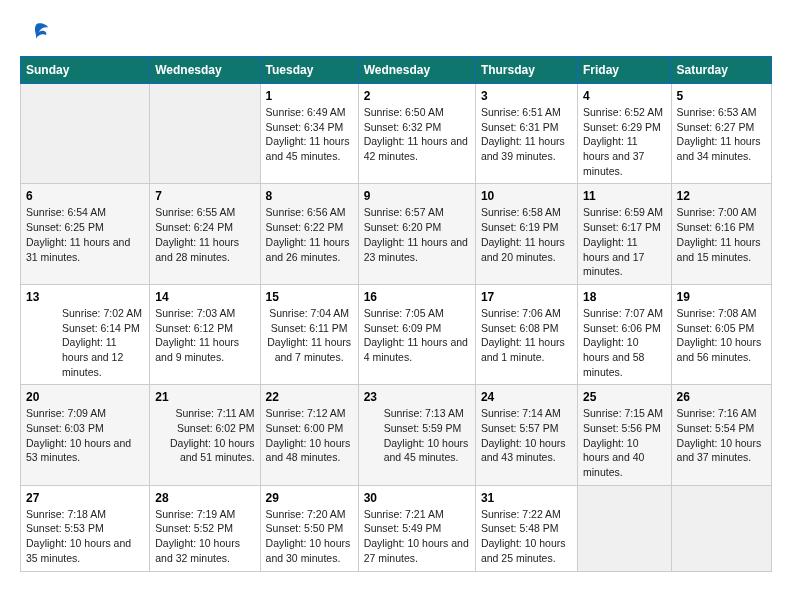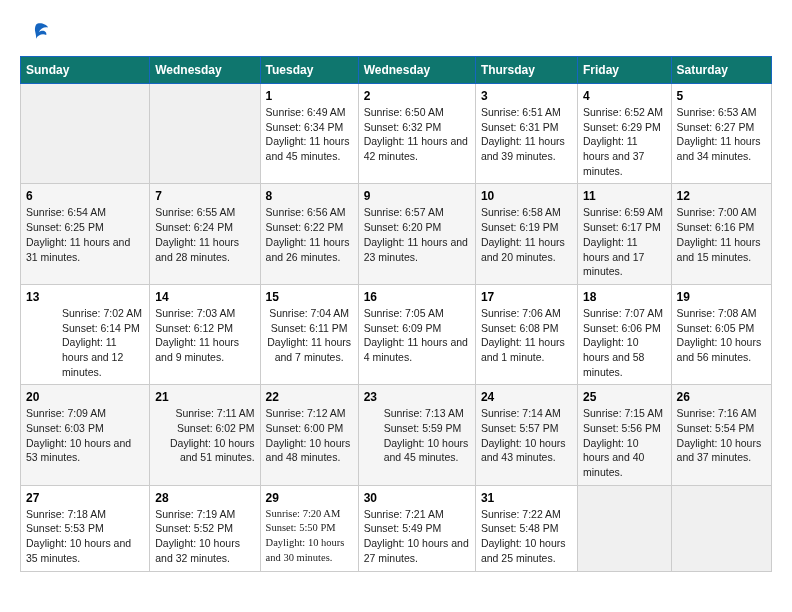--- a/index.html
+++ b/index.html
@@ -287,21 +287,21 @@
 Daylight: 10 hours and 35 minutes.</div>
         </td>
         <td>
           <span class="day-num">28</span>
           <div class="day-info" style="white-space: pre-line;">Sunrise: 7:19 AM
 Sunset: 5:52 PM
 Daylight: 10 hours and 32 minutes.</div>
         </td>
         <td>
           <span class="day-num">29</span>
-          <div class="day-info" style="white-space: pre-line; font-family: Liberation Serif, serif;">Sunrise: 7:20 AM
+          <div class="day-info" style="white-space: pre-line;">Sunrise: 7:20 AM
 Sunset: 5:50 PM
 Daylight: 10 hours and 30 minutes.</div>
         </td>
         <td>
           <span class="day-num">30</span>
           <div class="day-info" style="white-space: pre-line;">Sunrise: 7:21 AM
 Sunset: 5:49 PM
 Daylight: 10 hours and 27 minutes.</div>
         </td>
         <td>

